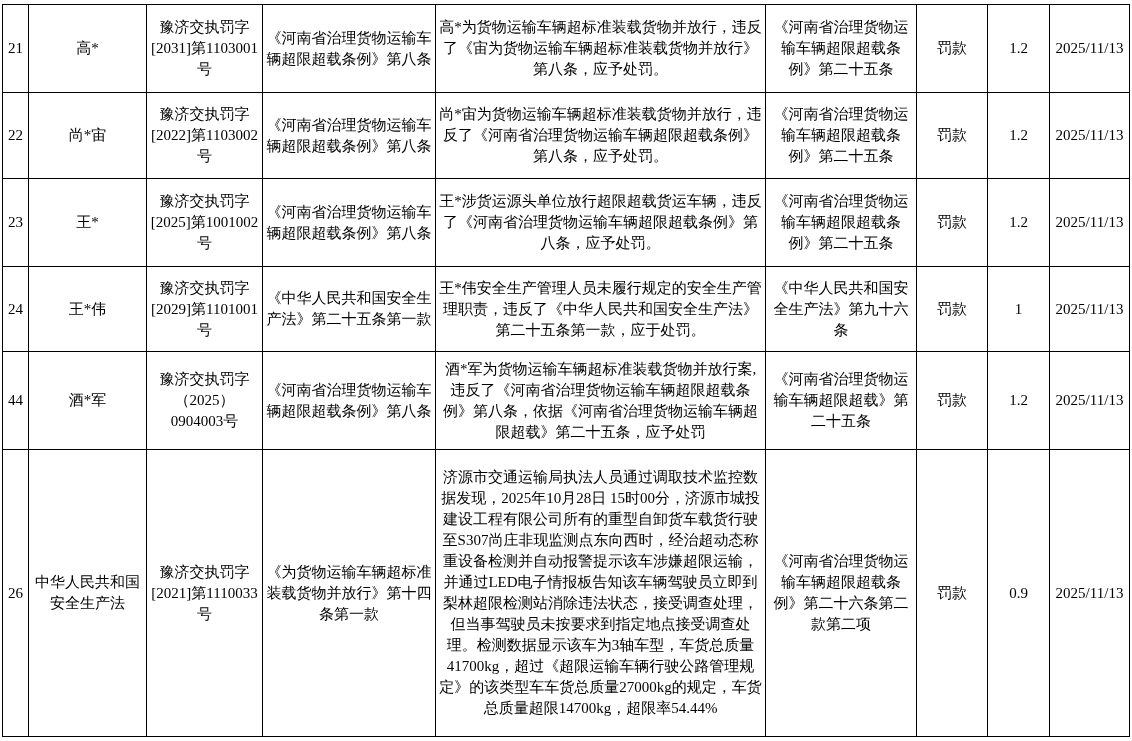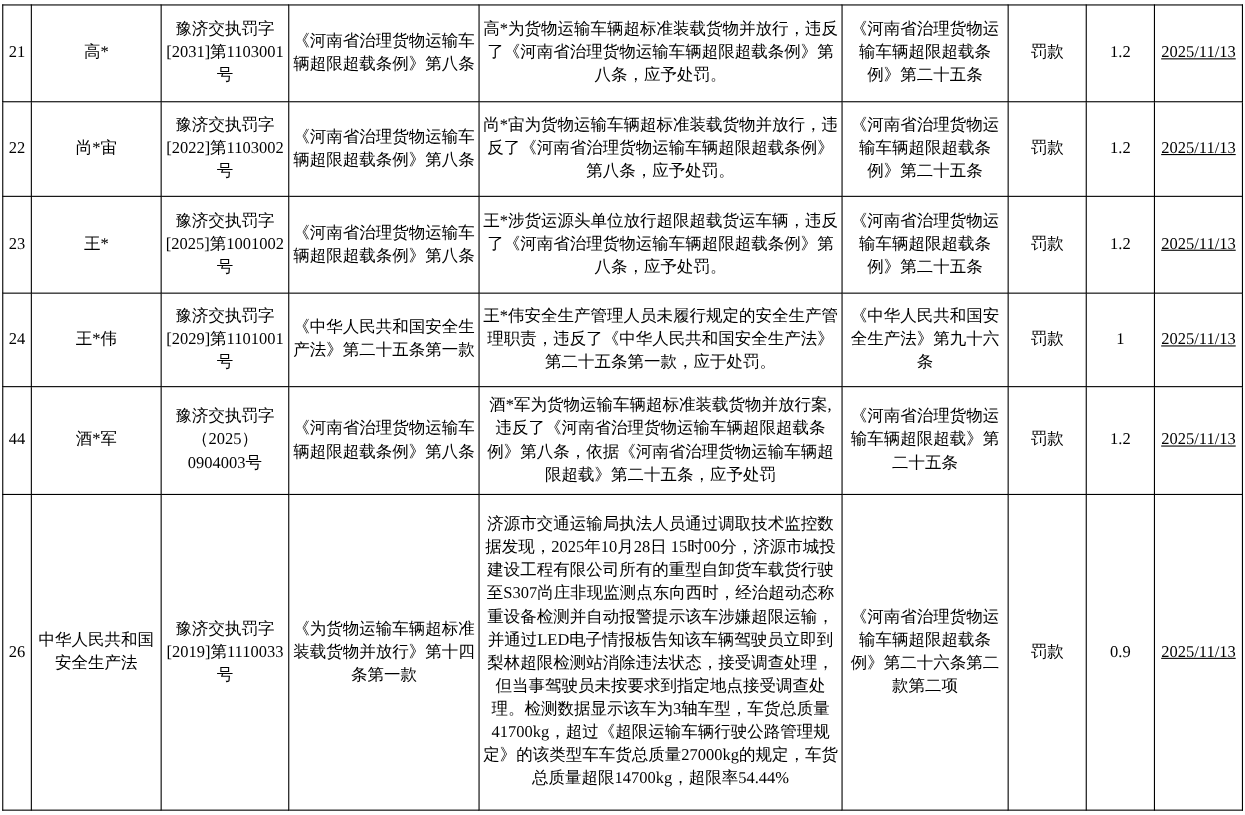--- a/index.html
+++ b/index.html
@@ -40,21 +40,21 @@
   col.c-amt   { width: 62px; }
   col.c-date  { width: 80px; }
   
   tr.r0 { height: 88px; }
   tr.r1 { height: 86px; }
   tr.r2 { height: 88px; }
   tr.r3 { height: 85px; }
   tr.r4 { height: 98px; }
   tr.r5 { height: 287px; }
   td.cell-violation { padding: 3px 6px; }
-  td.cell-date { white-space: nowrap; padding: 2px 1px; font-size: 14.5px; text-decoration: underline; }
+  td.cell-date { white-space: nowrap; padding: 2px 1px; font-size: 14.5px; }
   td.cell-doc, td.cell-legal, td.cell-penalty-basis { padding: 2px 5px; }
 </style>
 </head>
 <body>
 
 <div class="table-wrap">
   <table class="penalty">
     <colgroup>
       <col class="c-idx">
         <col class="c-name">
@@ -65,21 +65,21 @@
         <col class="c-type">
         <col class="c-amt">
         <col class="c-date">
     </colgroup>
     <tbody>
       <tr class="r0">
         <td class="cell-index">21</td>
         <td class="cell-name">高*</td>
         <td class="cell-doc">豫济交执罚字[2031]第1103001号</td>
         <td class="cell-legal">《河南省治理货物运输车辆超限超载条例》第八条</td>
-        <td class="cell-violation">高*为货物运输车辆超标准装载货物并放行，违反了《河南省治理货物运输车辆超限超载条例》第八条，应予处罚。</td>
+        <td class="cell-violation">高*为货物运输车辆超标准装载货物并放行，违反了《宙为货物运输车辆超标准装载货物并放行》第八条，应予处罚。</td>
         <td class="cell-penalty-basis">《河南省治理货物运输车辆超限超载条例》第二十五条</td>
         <td class="cell-type">罚款</td>
         <td class="cell-amount">1.2</td>
         <td class="cell-date">2025/11/13</td>
       </tr>
       <tr class="r1">
         <td class="cell-index">22</td>
         <td class="cell-name">尚*宙</td>
         <td class="cell-doc">豫济交执罚字[2022]第1103002号</td>
         <td class="cell-legal">《河南省治理货物运输车辆超限超载条例》第八条</td>
@@ -118,21 +118,21 @@
         <td class="cell-legal">《河南省治理货物运输车辆超限超载条例》第八条</td>
         <td class="cell-violation">酒*军为货物运输车辆超标准装载货物并放行案,违反了《河南省治理货物运输车辆超限超载条例》第八条，依据《河南省治理货物运输车辆超限超载》第二十五条，应予处罚</td>
         <td class="cell-penalty-basis">《河南省治理货物运输车辆超限超载》第二十五条</td>
         <td class="cell-type">罚款</td>
         <td class="cell-amount">1.2</td>
         <td class="cell-date">2025/11/13</td>
       </tr>
       <tr class="r5">
         <td class="cell-index">26</td>
         <td class="cell-name">中华人民共和国安全生产法</td>
-        <td class="cell-doc">豫济交执罚字[2019]第1110033号</td>
+        <td class="cell-doc">豫济交执罚字[2021]第1110033号</td>
         <td class="cell-legal">《为货物运输车辆超标准装载货物并放行》第十四条第一款</td>
         <td class="cell-violation">济源市交通运输局执法人员通过调取技术监控数据发现，2025年10月28日 15时00分，济源市城投建设工程有限公司所有的重型自卸货车载货行驶至S307尚庄非现监测点东向西时，经治超动态称重设备检测并自动报警提示该车涉嫌超限运输，并通过LED电子情报板告知该车辆驾驶员立即到梨林超限检测站消除违法状态，接受调查处理，但当事驾驶员未按要求到指定地点接受调查处理。检测数据显示该车为3轴车型，车货总质量41700kg，超过《超限运输车辆行驶公路管理规定》的该类型车车货总质量27000kg的规定，车货总质量超限14700kg，超限率54.44%</td>
         <td class="cell-penalty-basis">《河南省治理货物运输车辆超限超载条例》第二十六条第二款第二项</td>
         <td class="cell-type">罚款</td>
         <td class="cell-amount">0.9</td>
         <td class="cell-date">2025/11/13</td>
       </tr>
     </tbody>
   </table>
 </div>

